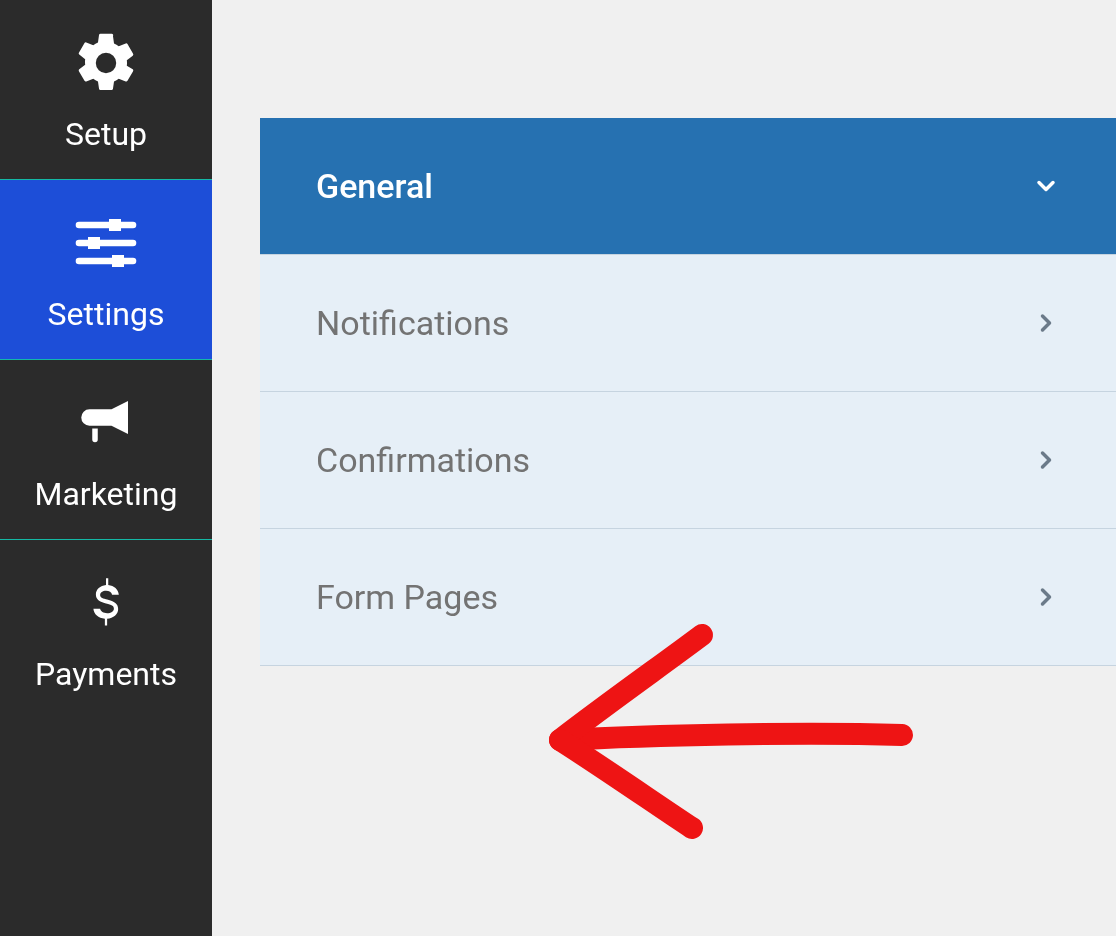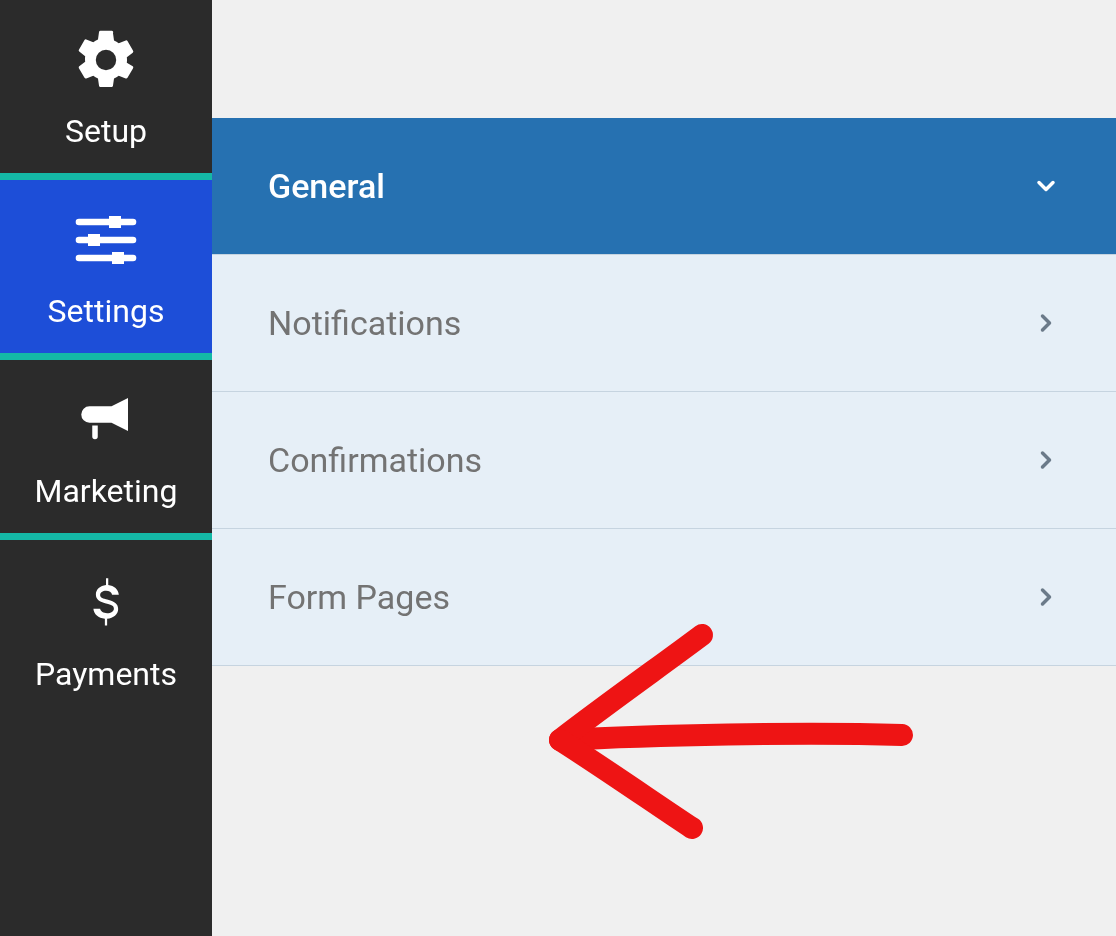--- a/index.html
+++ b/index.html
@@ -27,21 +27,21 @@
     flex-direction: column;
   }
   .sidebar-item {
     display: flex;
     flex-direction: column;
     align-items: center;
     justify-content: center;
     height: 180px;
     color: #ffffff;
     cursor: pointer;
-    border-bottom: 7px solid #14b8a6;
+    border-bottom: 1px solid #14b8a6;
   }
   .sidebar-item.active {
     background: #1d4ed8;
   }
   .sidebar-icon {
     width: 72px;
     height: 72px;
     display: flex;
     align-items: center;
     justify-content: center;
@@ -55,20 +55,21 @@
     font-weight: 400;
     color: #ffffff;
   }
   
   .main {
     flex: 1;
     display: flex;
     flex-direction: column;
     background: #f0f0f0;
     position: relative;
+    padding-left: 48px;
   }
   .top-spacer {
     height: 118px;
     background: #f0f0f0;
   }
   .settings-list {
     flex: 1;
     display: flex;
     flex-direction: column;
   }

